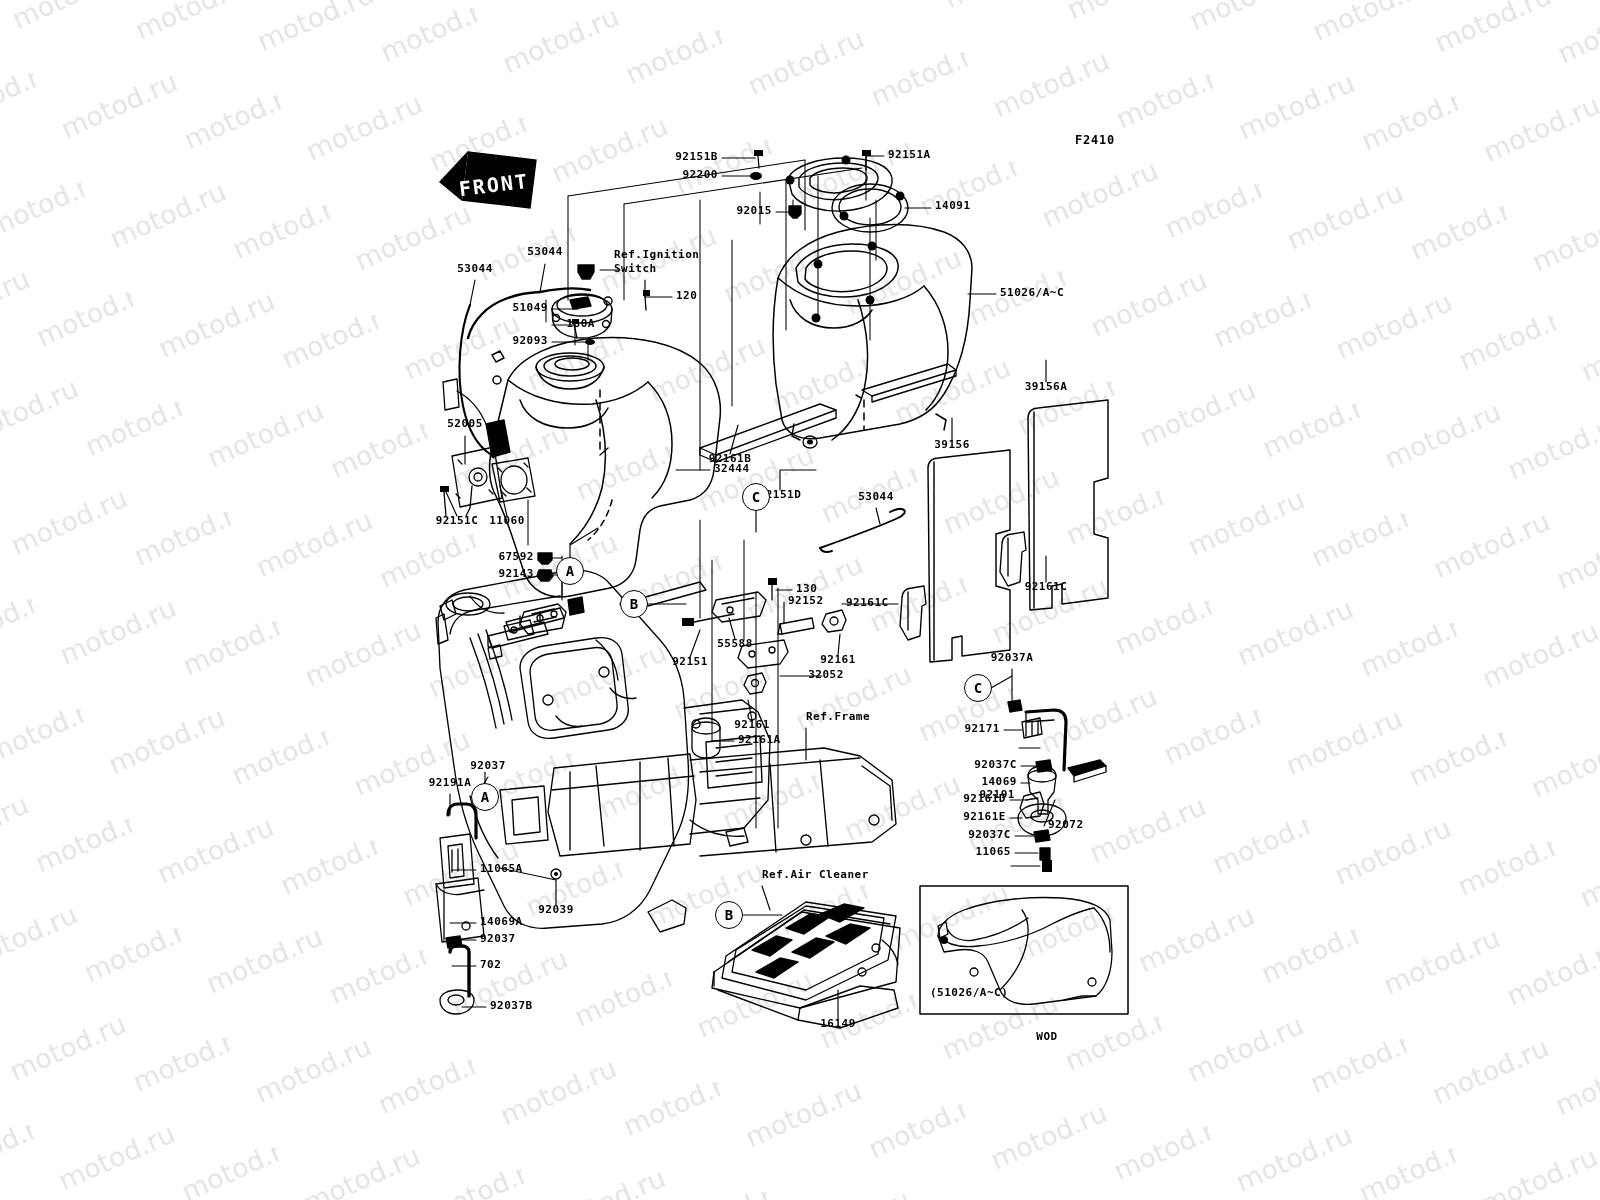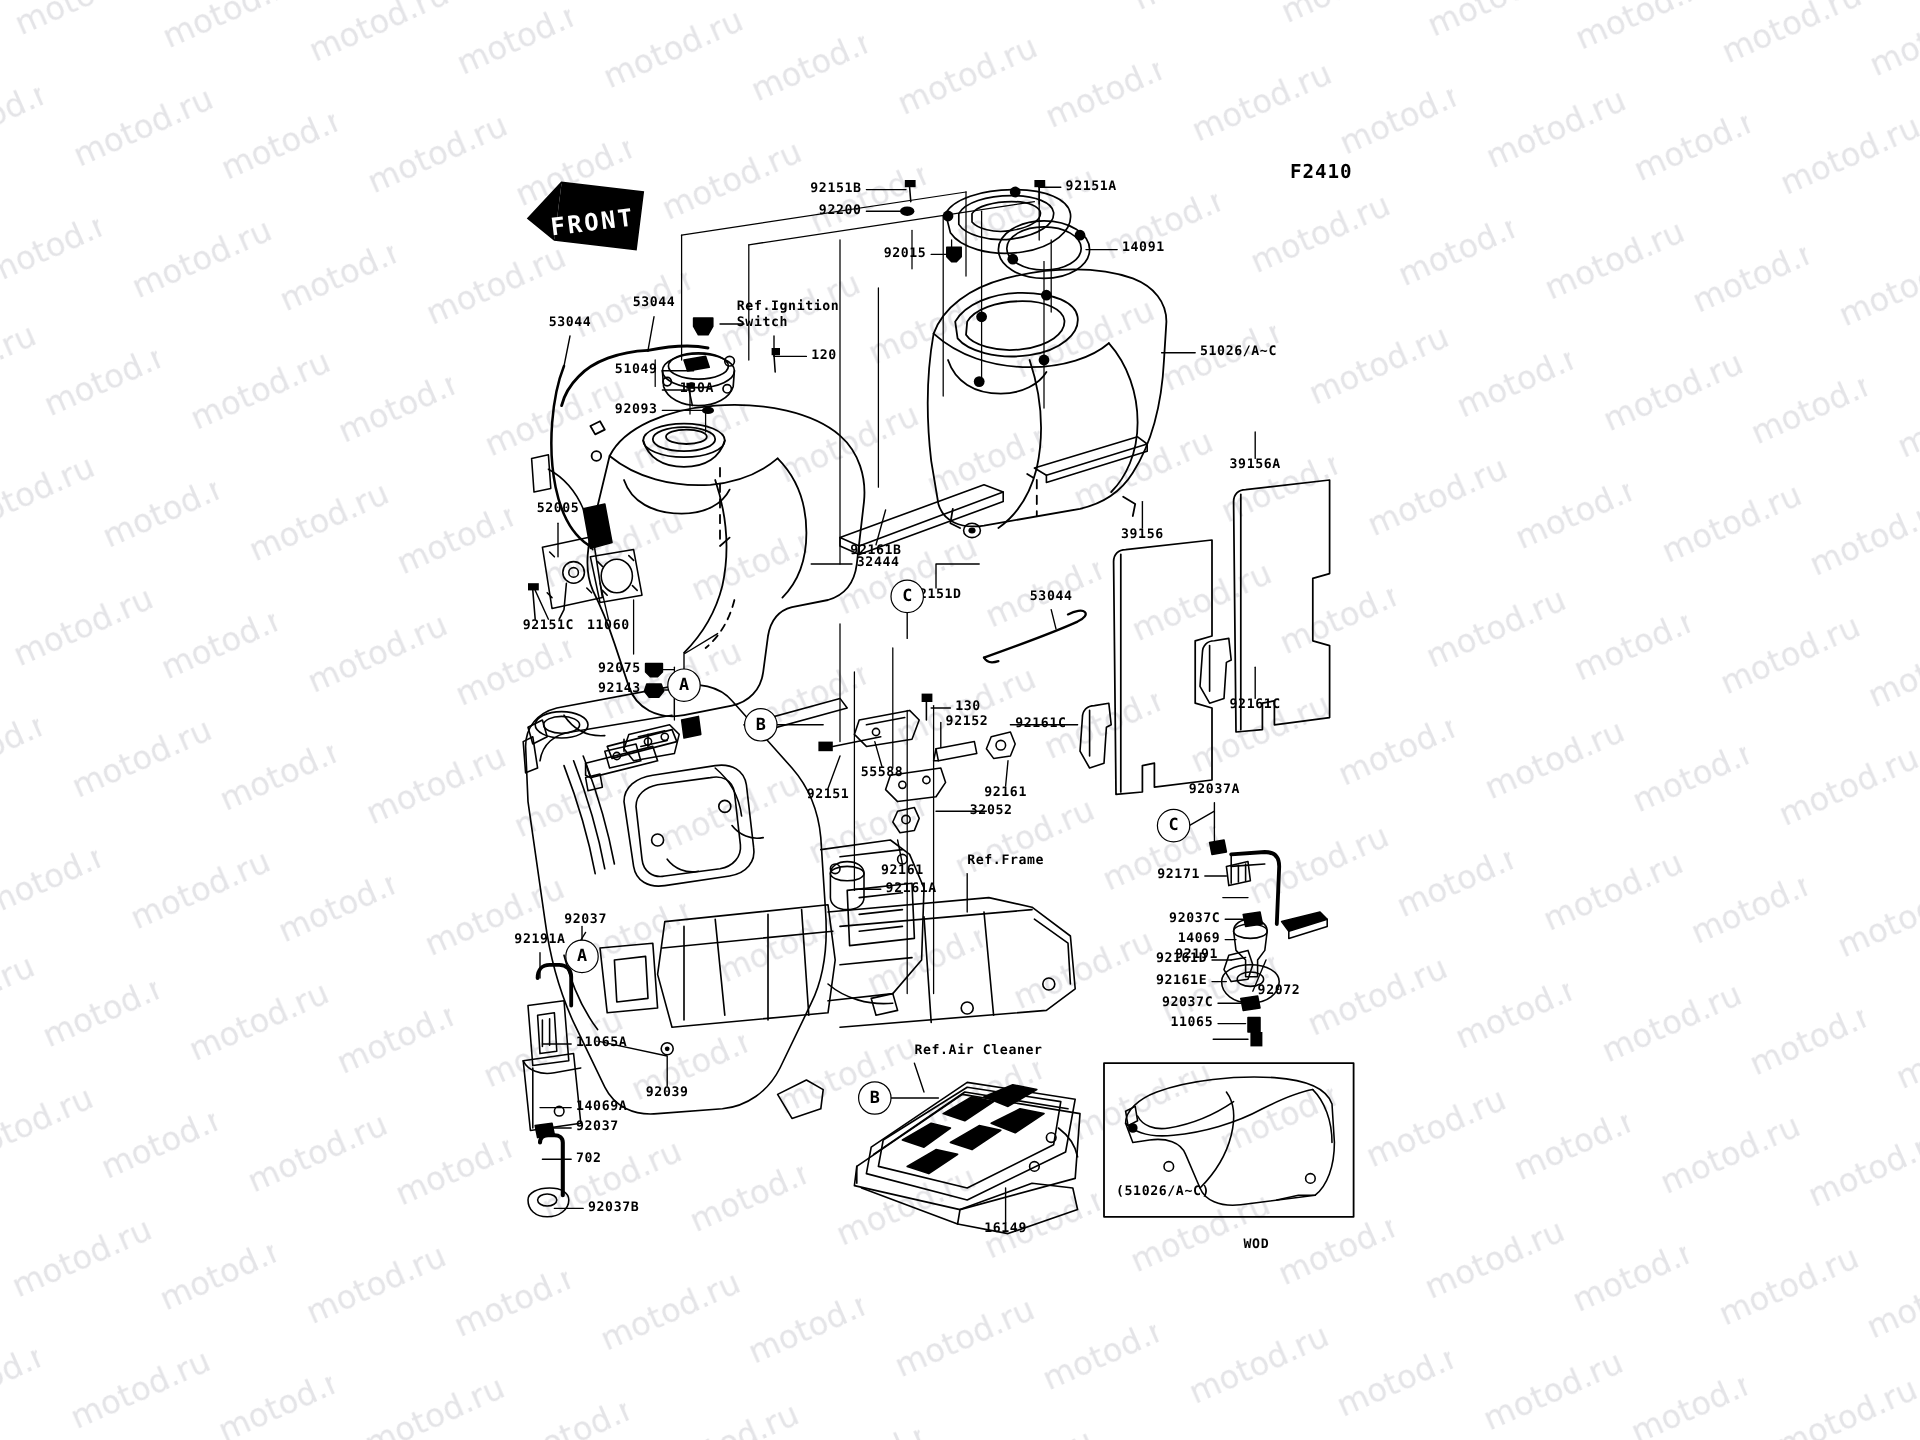--- a/index.html
+++ b/index.html
@@ -5,21 +5,21 @@
   html,body{margin:0;padding:0;background:#ffffff;}
   body{width:1600px;height:1200px;overflow:hidden;
        font-family:"DejaVu Sans Mono","Liberation Mono",monospace;}
   #stage{position:relative;width:1600px;height:1200px;background:#fff;}
   #wm{position:absolute;inset:0;z-index:1;pointer-events:none;}
   #art{position:absolute;inset:0;z-index:2;}
   #labels{position:absolute;inset:0;z-index:3;}
   .lbl{position:absolute;font-family:"DejaVu Sans Mono","Liberation Mono",monospace;
        font-weight:bold;font-size:11px;color:#000;white-space:pre;letter-spacing:0.5px;
        line-height:1.25em;}
-  .lbl.code{font-size:16px;letter-spacing:0.8px;}
+  .lbl.code{font-size:12px;letter-spacing:0.8px;}
   .lbl.r{transform:translateX(-100%);}
   .lbl.c{transform:translateX(-50%);}
   .callout{position:absolute;width:26px;height:26px;border:1.7px solid #000;border-radius:50%;
            background:#fff;font-family:"DejaVu Sans Mono","Liberation Mono",monospace;
            font-weight:bold;font-size:14px;color:#000;display:flex;align-items:center;
            justify-content:center;transform:translate(-50%,-50%);}
   #frontbox{position:absolute;z-index:3;}
 </style>
 </head>
 <body>
@@ -586,21 +586,21 @@
       <div class="lbl" style="left: 1000px; top: 286px;">51026/A~C</div>
       <div class="lbl c" style="left: 475px; top: 262px;">53044</div>
       <div class="lbl c" style="left: 545px; top: 245px;">53044</div>
       <div class="lbl r" style="left: 548px; top: 301px;">51049</div>
       <div class="lbl r" style="left: 548px; top: 317px; margin-left: 47px;">130A</div>
       <div class="lbl r" style="left: 548px; top: 334px;">92093</div>
       <div class="lbl" style="left: 676px; top: 289px;">120</div>
       <div class="lbl c" style="left: 465px; top: 417px;">52005</div>
       <div class="lbl c" style="left: 457px; top: 514px; text-align: center;">92151C</div>
       <div class="lbl c" style="left: 507px; top: 514px;">11060</div>
-      <div class="lbl r" style="left: 534px; top: 550px;">92075</div>
+      <div class="lbl r" style="left: 534px; top: 550px;">67592</div>
       <div class="lbl r" style="left: 534px; top: 567px;">92143</div>
       <div class="lbl c" style="left: 730px; top: 452px;">92161B</div>
       <div class="lbl" style="left: 714px; top: 462px;">32444</div>
       <div class="lbl c" style="left: 780px; top: 488px;">92151D</div>
       <div class="lbl c" style="left: 952px; top: 438px;">39156</div>
       <div class="lbl c" style="left: 1046px; top: 380px;">39156A</div>
       <div class="lbl c" style="left: 876px; top: 490px;">53044</div>
       <div class="lbl c" style="left: 1046px; top: 580px;">92161C</div>
       <div class="lbl" style="left: 846px; top: 596px;">92161C</div>
       <div class="lbl" style="left: 796px; top: 582px;">130</div>

